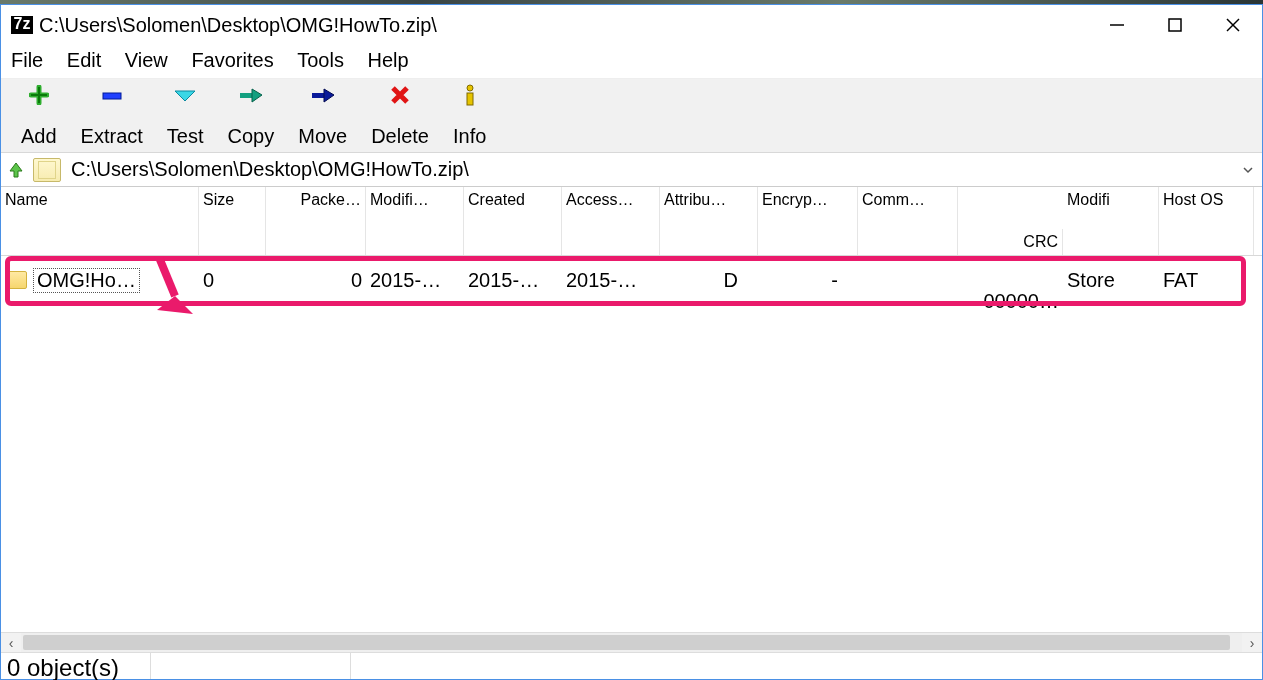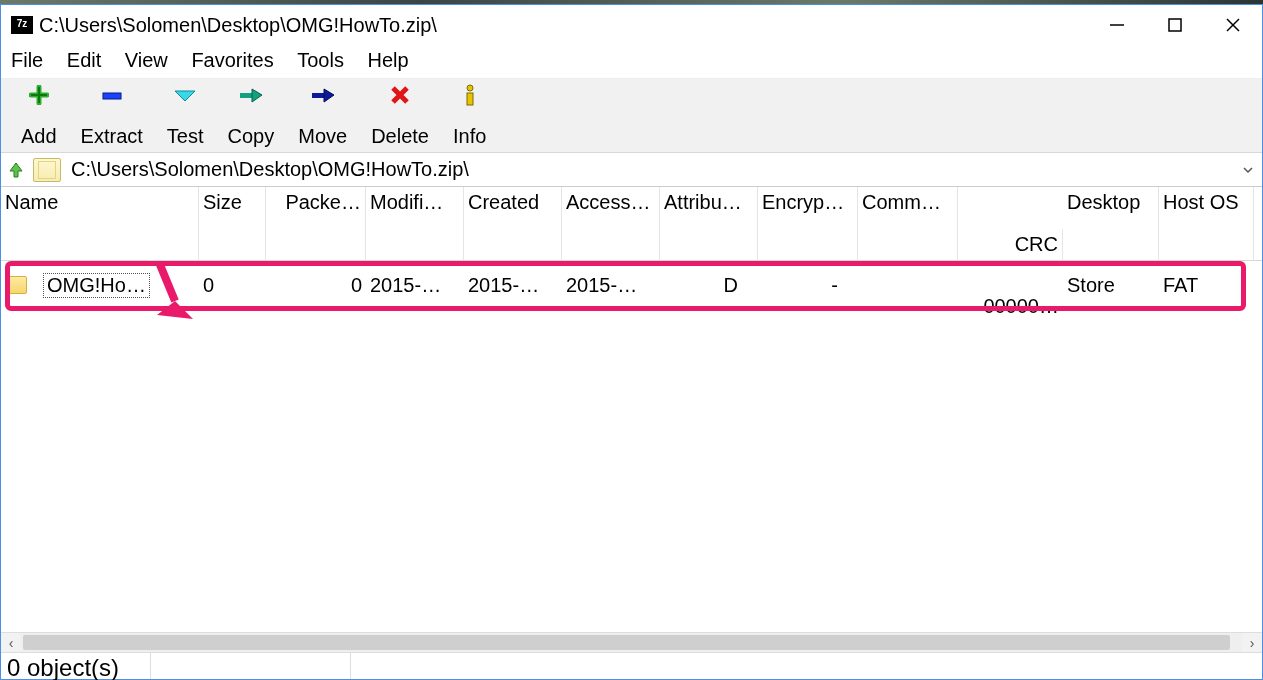--- a/index.html
+++ b/index.html
@@ -29,21 +29,21 @@
     display: flex;
     align-items: center;
     height: 40px;
     background: #fff;
   }
   .app-icon {
     width: 22px; height: 18px;
     margin: 0 6px 0 10px;
     background: #000;
     color: #fff;
-    font-size: 10px;
+    font-size: 16px;
     font-weight: bold;
     text-align: center;
     line-height: 14px;
     border: 1px solid #000;
     position: relative;
   }
   .title-text { flex: 1; font-size: 20px; }
   .win-btns { display: flex; }
   .win-btn {
     width: 58px; height: 36px;
@@ -110,21 +110,21 @@
     outline: none;
     font-family: inherit;
     padding: 2px 4px;
   }
   .addr-drop { width: 20px; text-align:center; color:#666; }
 
   
   .headers {
     display: flex;
     border-bottom: 1px solid #d8d8d8;
-    font-size: 20px;
+    font-size: 16px;
   }
   .hcell {
     padding: 4px 4px;
     border-right: 1px solid #e5e5e5;
     overflow: hidden;
     white-space: nowrap;
     text-overflow: clip;
   }
 
   
@@ -138,21 +138,21 @@
     font-size: 20px;
     height: 36px;
     align-items: center;
   }
   .cell {
     padding: 2px 4px;
     overflow: hidden;
     white-space: nowrap;
   }
   .row .name-wrap {
-    display: flex; align-items: center; gap: 16px;
+    display: flex; align-items: center; gap: 6px;
   }
   .name-box {
     border: 1px dotted #555;
     padding: 0 3px;
     background: #fff;
   }
   .mini-folder {
     width: 22px; height: 18px;
     background: linear-gradient(#ffe9a3,#f6d66e);
     border: 1px solid #d4b23e;
@@ -343,21 +343,21 @@
     <div class="hcell c0">Name</div>
     <div class="hcell c1">Size</div>
     <div class="hcell c2">Packe…</div>
     <div class="hcell c3">Modifi…</div>
     <div class="hcell c4">Created</div>
     <div class="hcell c5">Access…</div>
     <div class="hcell c6">Attribu…</div>
     <div class="hcell c7">Encryp…</div>
     <div class="hcell c8">Comm…</div>
     <div class="hcell c9">CRC</div>
-    <div class="hcell c10">Desktop</div>
+    <div class="hcell c10">Modifi</div>
     <div class="hcell c11">Host OS</div>
   </div>
 
   <div class="filelist">
     <div class="row" style="margin-top:6px;">
       <div class="cell c0">
         <div class="name-wrap">
           <div class="mini-folder"></div>
           <span class="name-box">OMG!Ho…</span>
         </div>

